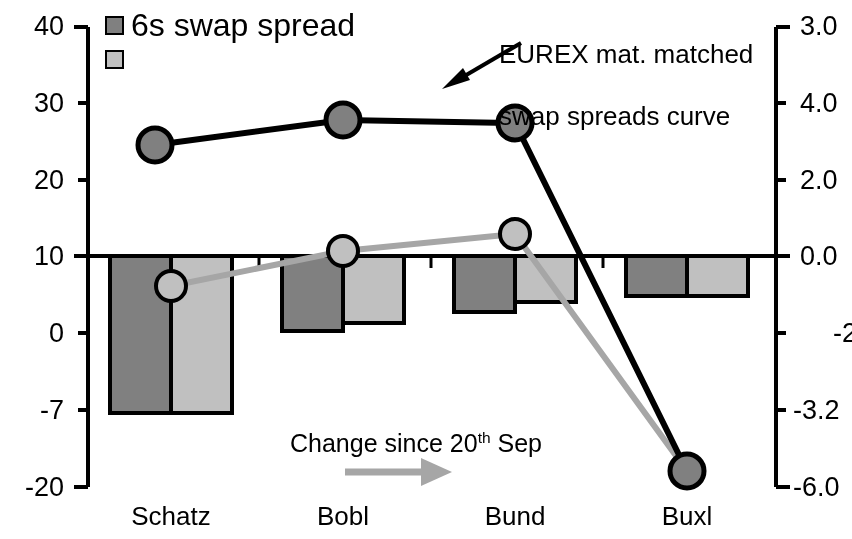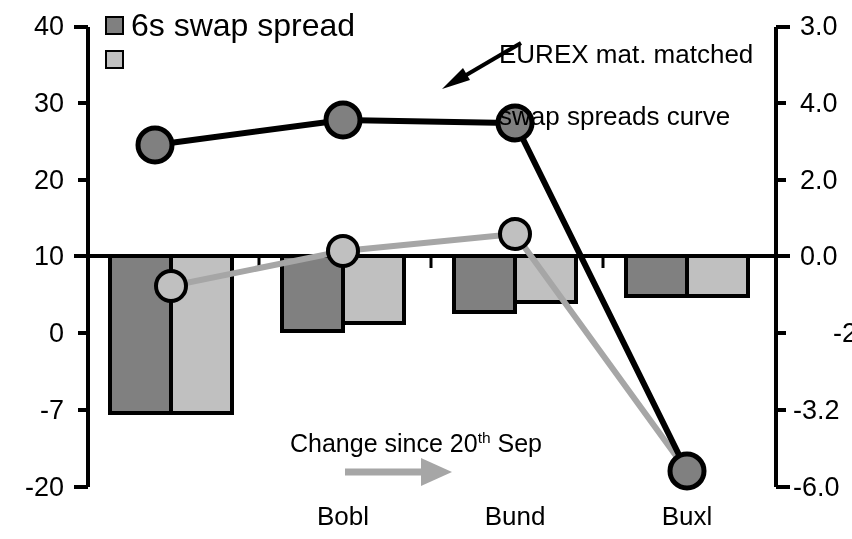--- a/index.html
+++ b/index.html
@@ -129,20 +129,21 @@
   <div class="tick-label tick-left" style="left:2px;top:474px;width:62px;">-20</div>
 
   <div class="tick-label tick-right" style="left:800px;top:13px;">3.0</div>
   <div class="tick-label tick-right" style="left:800px;top:90px;">4.0</div>
   <div class="tick-label tick-right" style="left:800px;top:167px;">2.0</div>
   <div class="tick-label tick-right" style="left:800px;top:243px;">0.0</div>
   <div class="tick-label tick-right" style="left:793px;top:320px;margin-left:40px;">-2.0</div>
   <div class="tick-label tick-right" style="left:793px;top:397px;">-3.2</div>
   <div class="tick-label tick-right" style="left:793px;top:474px;">-6.0</div>
 
+  <div class="cat-label" style="left:91px;top:503px;width:160px;">Schatz</div>
   <div class="cat-label" style="left:263px;top:503px;width:160px;">Bobl</div>
   <div class="cat-label" style="left:435px;top:503px;width:160px;">Bund</div>
   <div class="cat-label" style="left:607px;top:503px;width:160px;">Buxl</div>
 
   <div id="legend">
     <div class="legend-row">
       <span class="legend-swatch" style="background:#808080;"></span>
       <span class="legend-text">6s swap spread</span>
     </div>
     <div class="legend-row">

